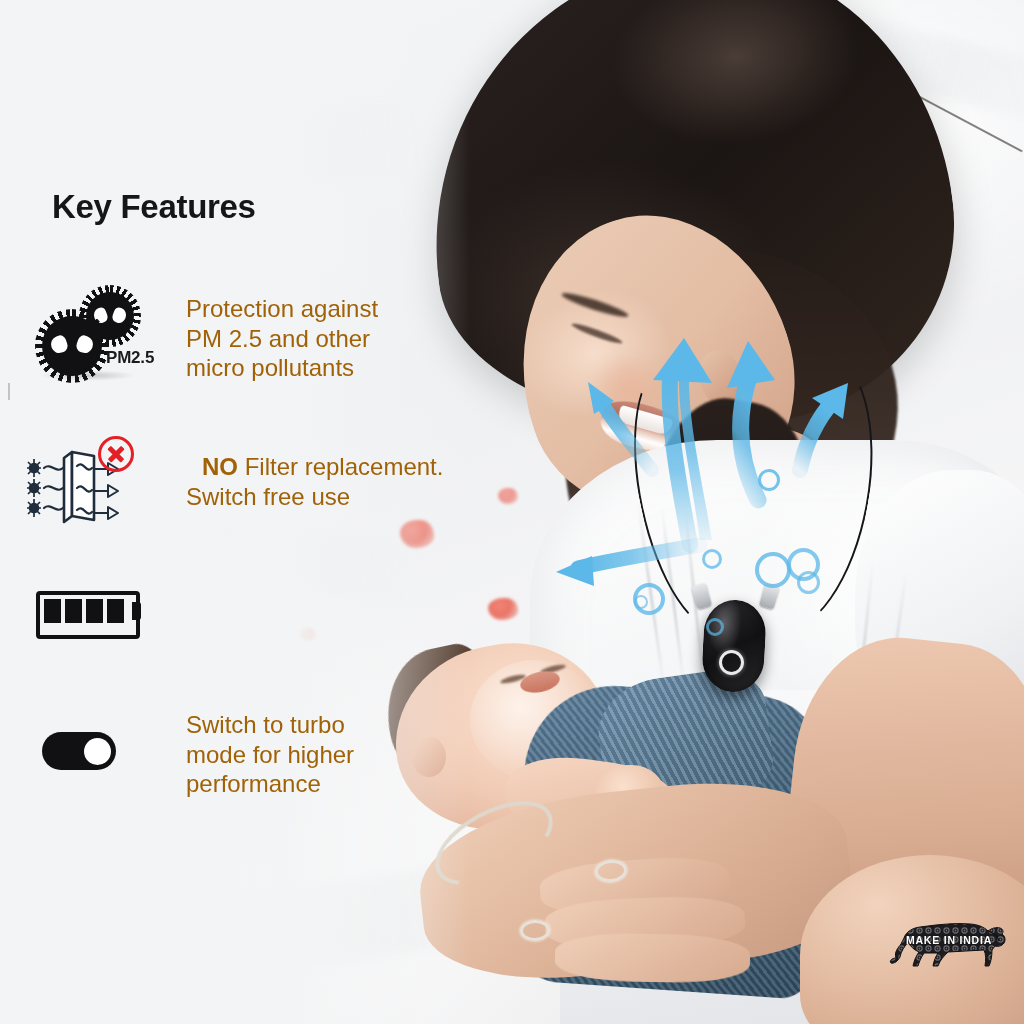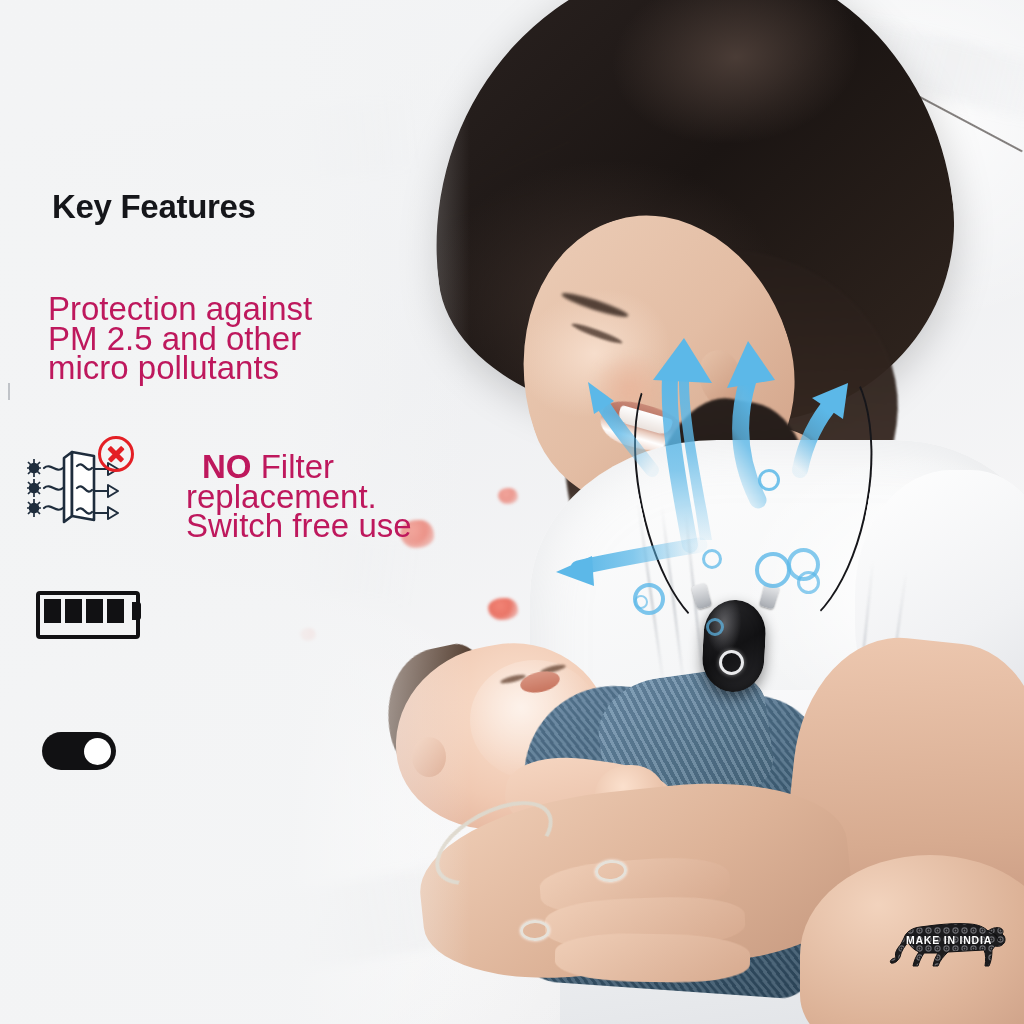--- a/index.html
+++ b/index.html
@@ -154,21 +154,21 @@
 
   
   .flow{position:absolute;overflow:visible;}
   .bubble{position:absolute;border-radius:50%;border-style:solid;border-color:#5cb8e8;}
 
   
   .panel{position:absolute;left:0;top:0;width:440px;height:1024px;pointer-events:none;}
   .title{position:absolute;left:52px;top:188px;font-size:33px;font-weight:700;color:#15161a;letter-spacing:-.3px;}
   .feature{position:absolute;display:flex;align-items:flex-start;}
   .ficon{position:relative;flex:0 0 auto;}
-  .ftext{font-size:33px;line-height:29.5px;color:#be185d;white-space:pre-line;}
+  .ftext{font-size:24px;line-height:29.5px;color:#a16207;white-space:pre-line;}
   .ftext b{font-weight:700;margin-left:16px;}
 
   
   .germ{position:absolute;border-radius:50%;background:#111113;}
   .germ::before{content:"";position:absolute;inset:-7px;border-radius:50%;
     background:repeating-conic-gradient(#111113 0deg 7deg, rgba(0,0,0,0) 7deg 14deg);}
   .eye{position:absolute;width:13px;height:15px;background:#fff;border-radius:50% 50% 50% 50%;}
   .pm-label{position:absolute;font-size:17px;font-weight:600;color:#1a1b1f;letter-spacing:-.2px;}
   .germ-shadow{position:absolute;width:96px;height:11px;border-radius:50%;
     background:radial-gradient(ellipse,rgba(120,125,135,.38),rgba(120,125,135,0) 70%);}
@@ -326,20 +326,32 @@
   <div style="position:absolute;left:0;top:0;width:470px;height:1024px;
        background:linear-gradient(90deg,rgba(243,244,245,.97) 0%,rgba(243,244,245,.93) 62%,rgba(243,244,245,0) 100%);"></div>
 
   <div class="artifact"></div>
 
   <div class="panel">
 
     <div class="title">Key Features</div>
 
     <div class="feature" style="left:24px;top:288px;width:420px;">
+      <div class="ficon" style="width:138px;height:96px;">
+        <div class="germ-shadow" style="left:16px;top:82px;"></div>
+        <div class="germ" style="left:62px;top:4px;width:48px;height:48px;">
+          <div class="eye" style="left:8px;top:16px;transform:rotate(-20deg);border-radius:60% 40% 45% 55%;"></div>
+          <div class="eye" style="right:8px;top:16px;transform:rotate(20deg);border-radius:40% 60% 55% 45%;"></div>
+        </div>
+        <div class="germ" style="left:18px;top:28px;width:60px;height:60px;">
+          <div class="eye" style="left:9px;top:20px;width:16px;height:17px;transform:rotate(-20deg);border-radius:60% 40% 45% 55%;"></div>
+          <div class="eye" style="right:9px;top:20px;width:16px;height:17px;transform:rotate(20deg);border-radius:40% 60% 55% 45%;"></div>
+        </div>
+        <div class="pm-label" style="left:82px;top:60px;">PM2.5</div>
+      </div>
       <div class="ftext" style="padding-left:24px;padding-top:6px;">Protection against
 PM 2.5 and other
 micro pollutants</div>
     </div>
 
     <div class="feature" style="left:24px;top:440px;width:420px;">
       <div class="ficon" style="width:138px;height:90px;">
         <svg width="120" height="90" viewBox="0 0 120 90">
 
           <polygon points="40,18 48,12 48,76 40,82" fill="#ffffff" stroke="#1f2d3d" stroke-width="2.6" stroke-linejoin="round"></polygon>
@@ -394,20 +406,23 @@
         <div class="batt-tip" style="left:108px;top:22px;width:9px;height:18px;"></div>
       </div>
     </div>
 
     <div class="feature" style="left:24px;top:710px;width:420px;">
       <div class="ficon" style="width:138px;height:80px;">
         <div class="tog" style="left:18px;top:22px;">
           <div class="tog-knob"></div>
         </div>
       </div>
+      <div class="ftext" style="padding-left:24px;padding-top:0px;">Switch to turbo
+mode for higher
+performance</div>
     </div>
   </div>
 
   <div class="mii">
     <svg width="122" height="68" viewBox="0 0 122 68">
       <defs>
         <pattern id="gearpat" width="9" height="9" patternUnits="userSpaceOnUse">
           <rect width="9" height="9" fill="#1c1c1e"></rect>
           <circle cx="4.5" cy="4.5" r="2.6" fill="none" stroke="#6d6d72" stroke-width="1.1"></circle>
           <circle cx="4.5" cy="4.5" r="0.9" fill="#6d6d72"></circle>

